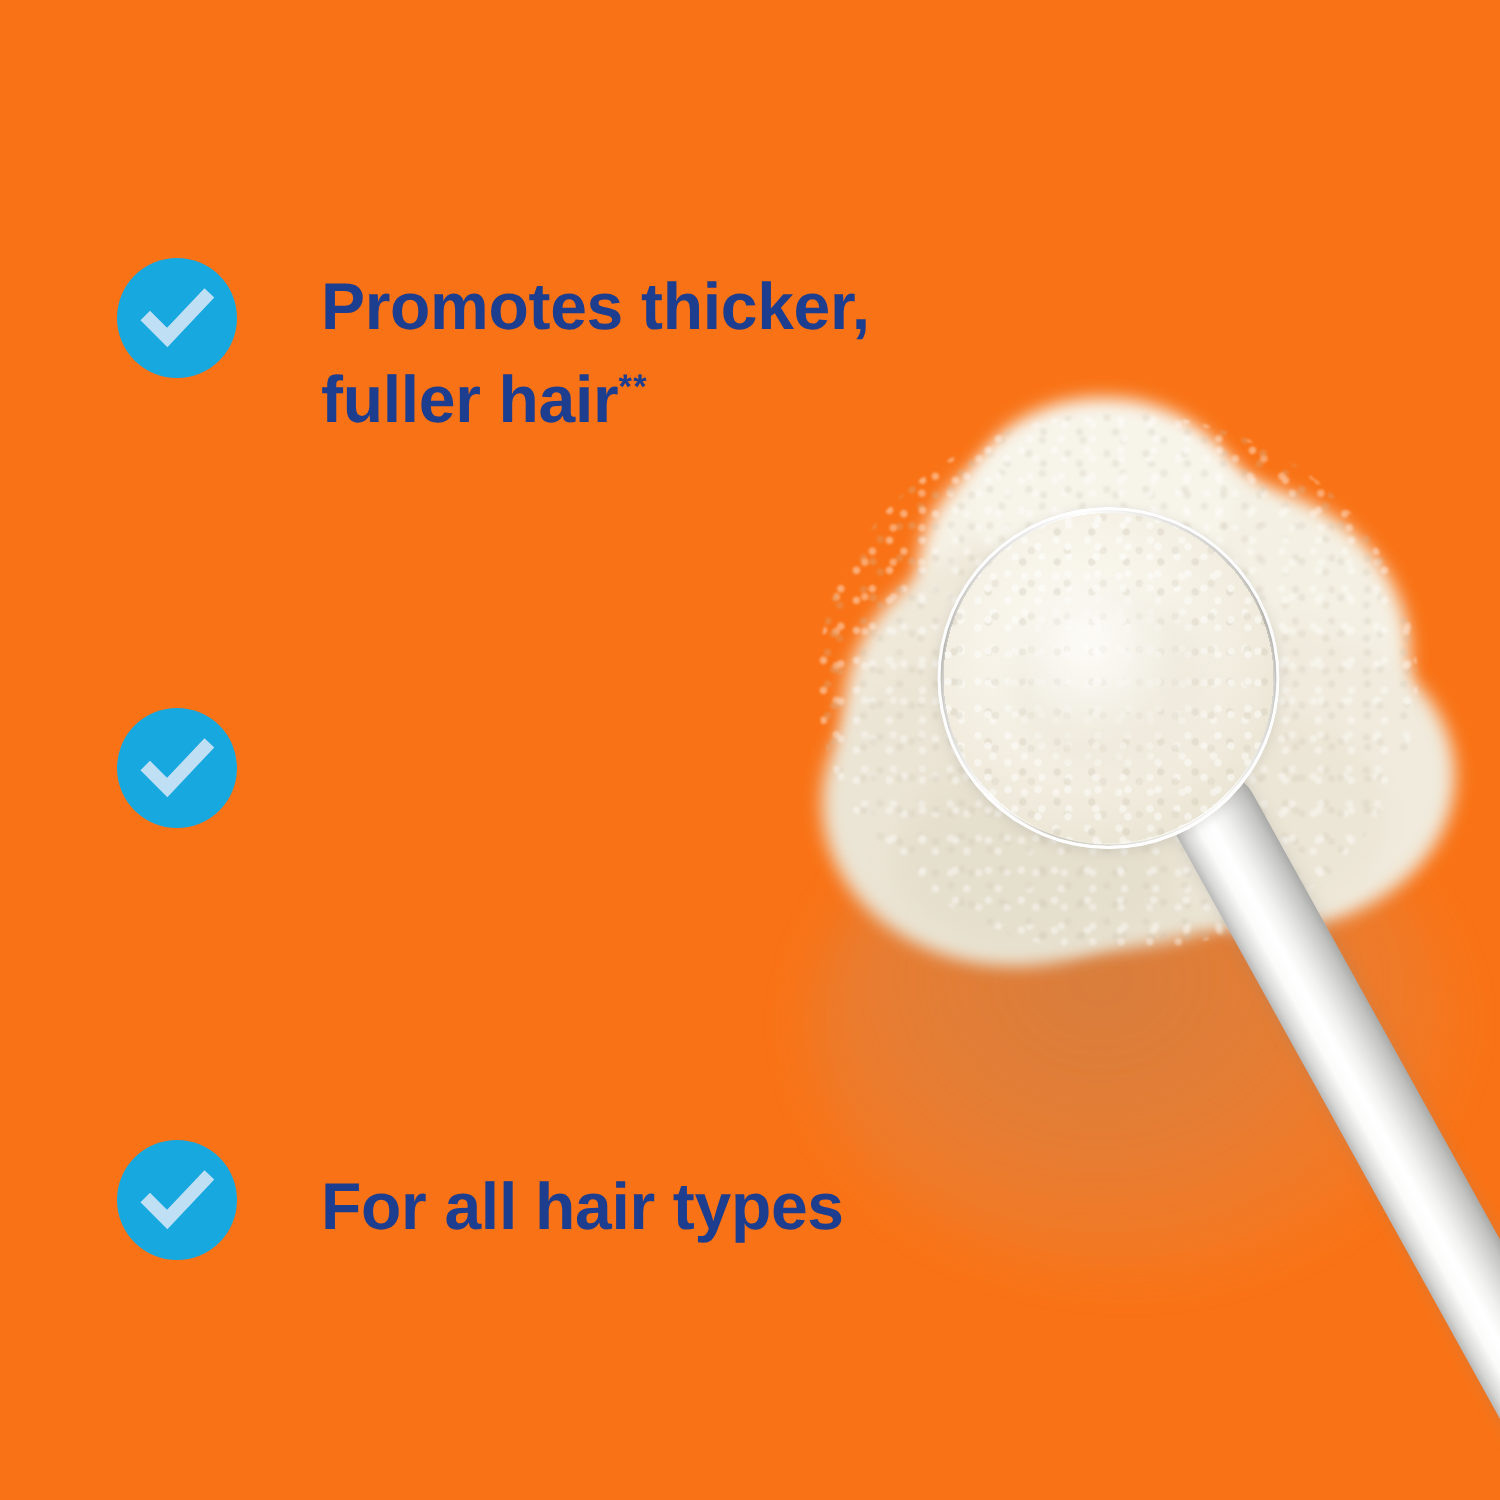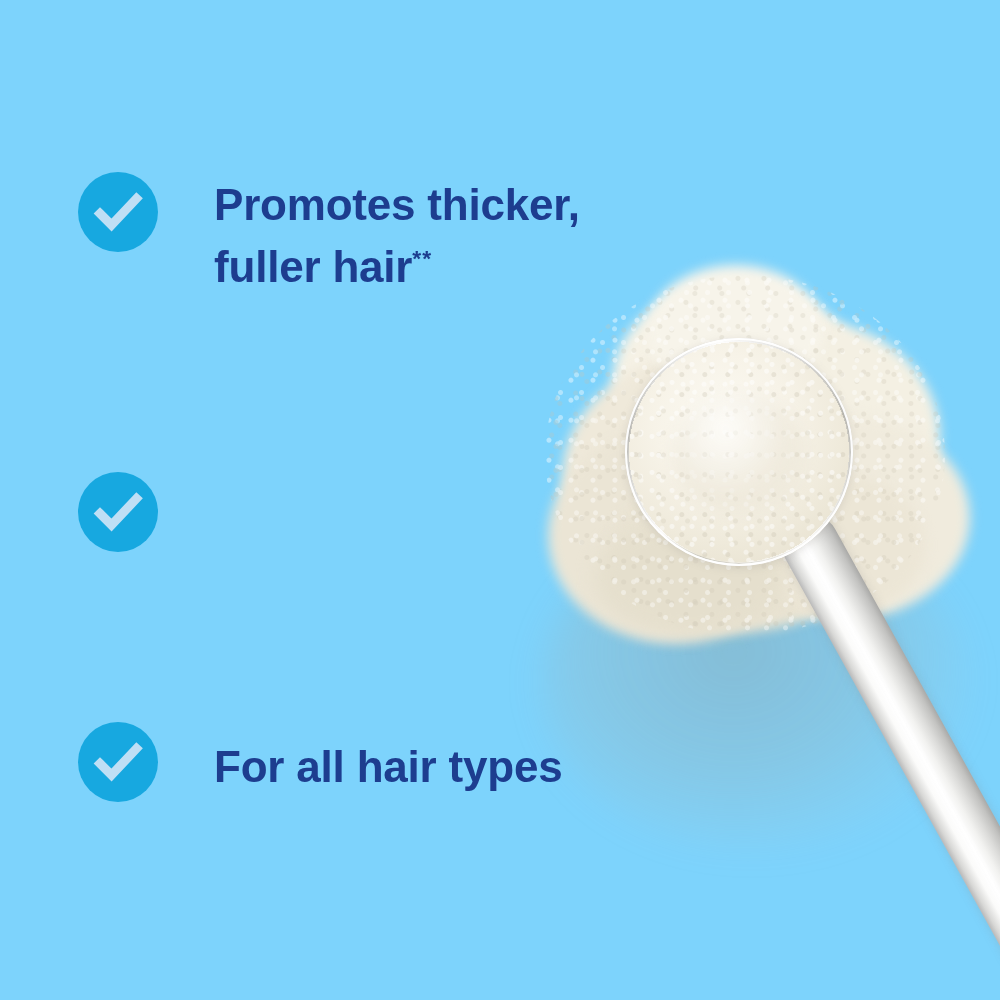--- a/index.html
+++ b/index.html
@@ -10,42 +10,42 @@
     width: 1000px;
     height: 1000px;
     background: #ececec;
     font-family: "Liberation Sans", sans-serif;
     overflow: hidden;
   }
   .canvas {
     position: relative;
     width: 1000px;
     height: 1000px;
-    background: #7dd3fc;
+    background: #f97316;
     overflow: hidden;
   }
 
   
   .benefits {
     position: absolute;
     left: 0;
     top: 0;
     width: 620px;
     height: 1000px;
     z-index: 40;
   }
   .benefit-row {
     position: absolute;
     display: flex;
     align-items: flex-start;
     left: 78px;
   }
   .benefit-row.r1 { top: 172px; }
   .benefit-row.r2 { top: 472px; }
-  .benefit-row.r3 { top: 722px; }
+  .benefit-row.r3 { top: 760px; }
 
   .check-badge {
     position: relative;
     flex: 0 0 auto;
     width: 80px;
     height: 80px;
     border-radius: 50%;
     background: #17a8e0;
   }
   .check-badge svg {

